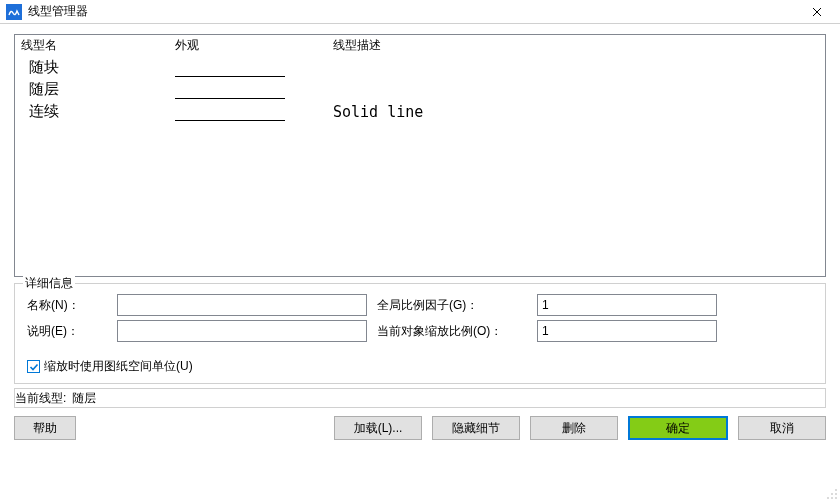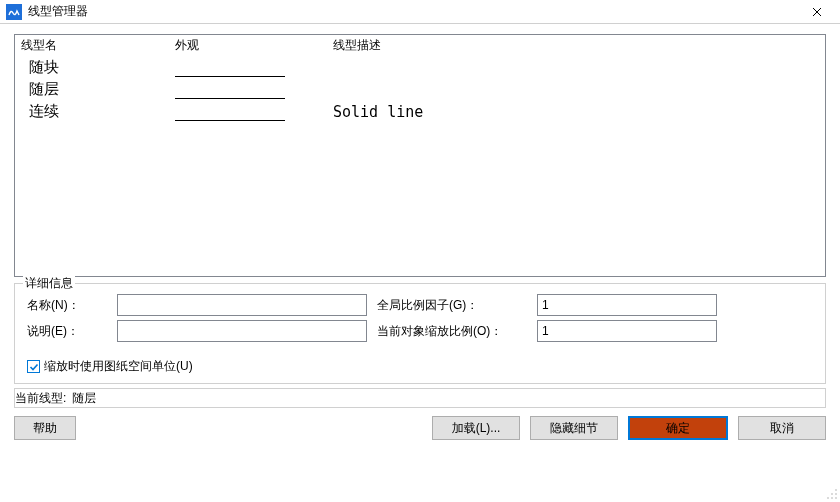--- a/index.html
+++ b/index.html
@@ -130,21 +130,21 @@
     border: 1px solid #adadad;
     background: #e1e1e1;
     font-size: 12px;
     display: inline-flex; align-items: center; justify-content: center;
     padding: 0 8px;
     cursor: default;
     font-family: inherit;
   }
   .btn.primary {
     border: 2px solid #0078d7;
-    background: #c2410c;
+    background: #84cc16;
     min-width: 100px;
   }
   .btn-spacer { flex: 1; }
   .btn + .btn { margin-left: 10px; }
   .help-btn { min-width: 62px; }
 
   .resize-grip {
     position: absolute;
     right: 2px; bottom: 2px;
     width: 12px; height: 12px;
@@ -229,20 +229,21 @@
     <span>当前线型:</span>
     <span style="width:6px;"></span>
     <span>随层</span>
   </div>
 
   <div class="button-row">
     <button class="btn help-btn">帮助</button>
     <div class="btn-spacer"></div>
     <button class="btn">加载(L)...</button>
     <button class="btn">隐藏细节</button>
+    <button class="btn">删除</button>
     <button class="btn primary">确定</button>
     <button class="btn">取消</button>
   </div>
 
 </div>
 
 <svg class="resize-grip" viewBox="0 0 12 12">
   <circle cx="10" cy="2" r="1" fill="#888"></circle>
   <circle cx="6" cy="6" r="1" fill="#888"></circle>
     <circle cx="10" cy="6" r="1" fill="#888"></circle>

